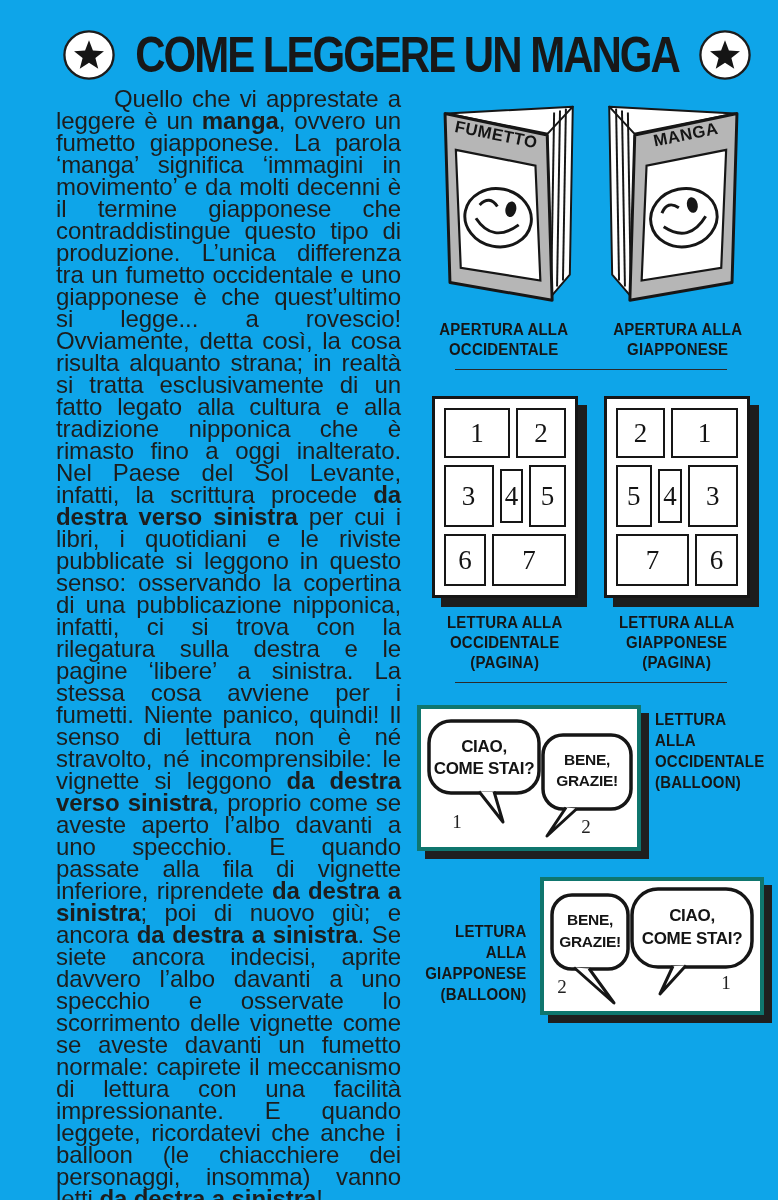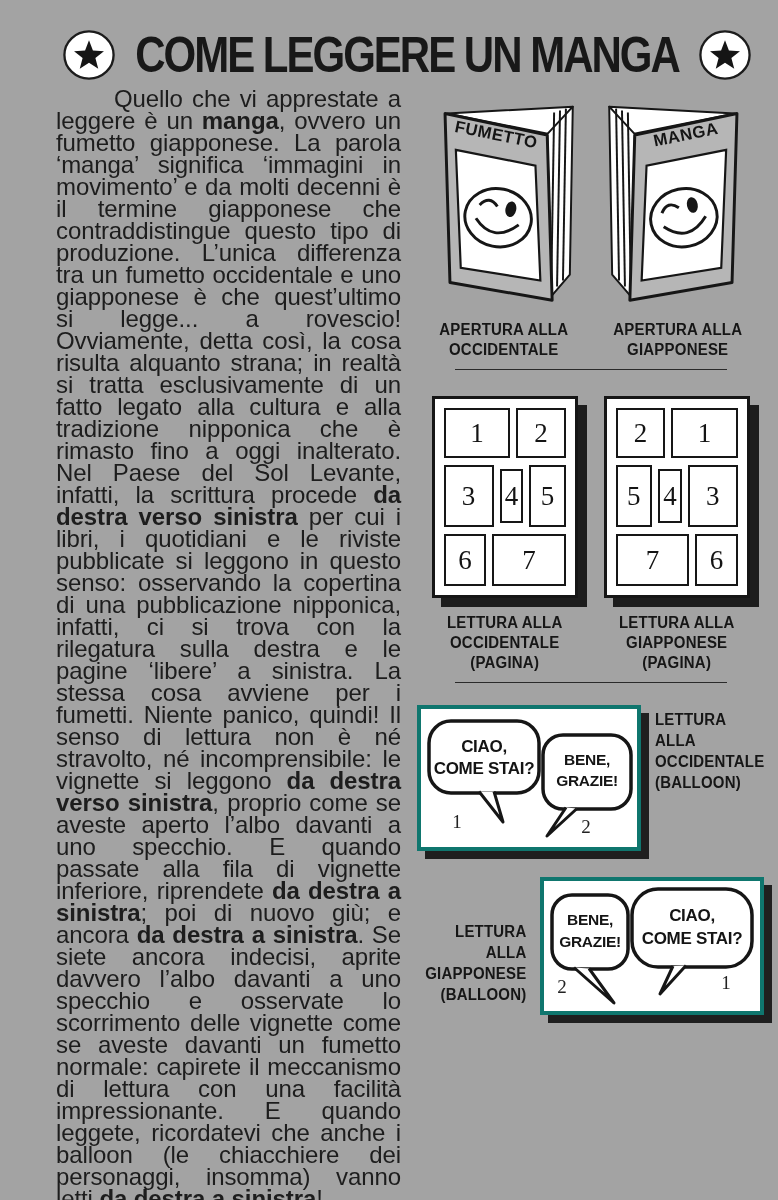--- a/index.html
+++ b/index.html
@@ -1,18 +1,18 @@
 <!DOCTYPE html>
 <html><head>
 <meta charset="utf-8">
 <style>
   html,body{margin:0;padding:0;background:#e8e8e8;}
   .sheet{
     position:relative; width:778px; height:1200px; margin:0 auto;
-    background:#a3a3a3; color:#1b1b1b; overflow:hidden;
+    background:#0ea5e9; color:#1b1b1b; overflow:hidden;
     font-family:"Liberation Sans", sans-serif;
     box-sizing:border-box; padding:24px 20px 0 56px;
   }
   
   .hdr{display:flex; align-items:center; justify-content:space-between; padding:4px 6px 0 6px;}
   .hdr-title{
     flex:1; text-align:center; font-weight:900; font-size:42px; letter-spacing:-2px;
     transform:scaleY(1.18); white-space:nowrap; color:#181818;
   }
   .star-badge{width:54px;height:54px;flex:0 0 auto;}

